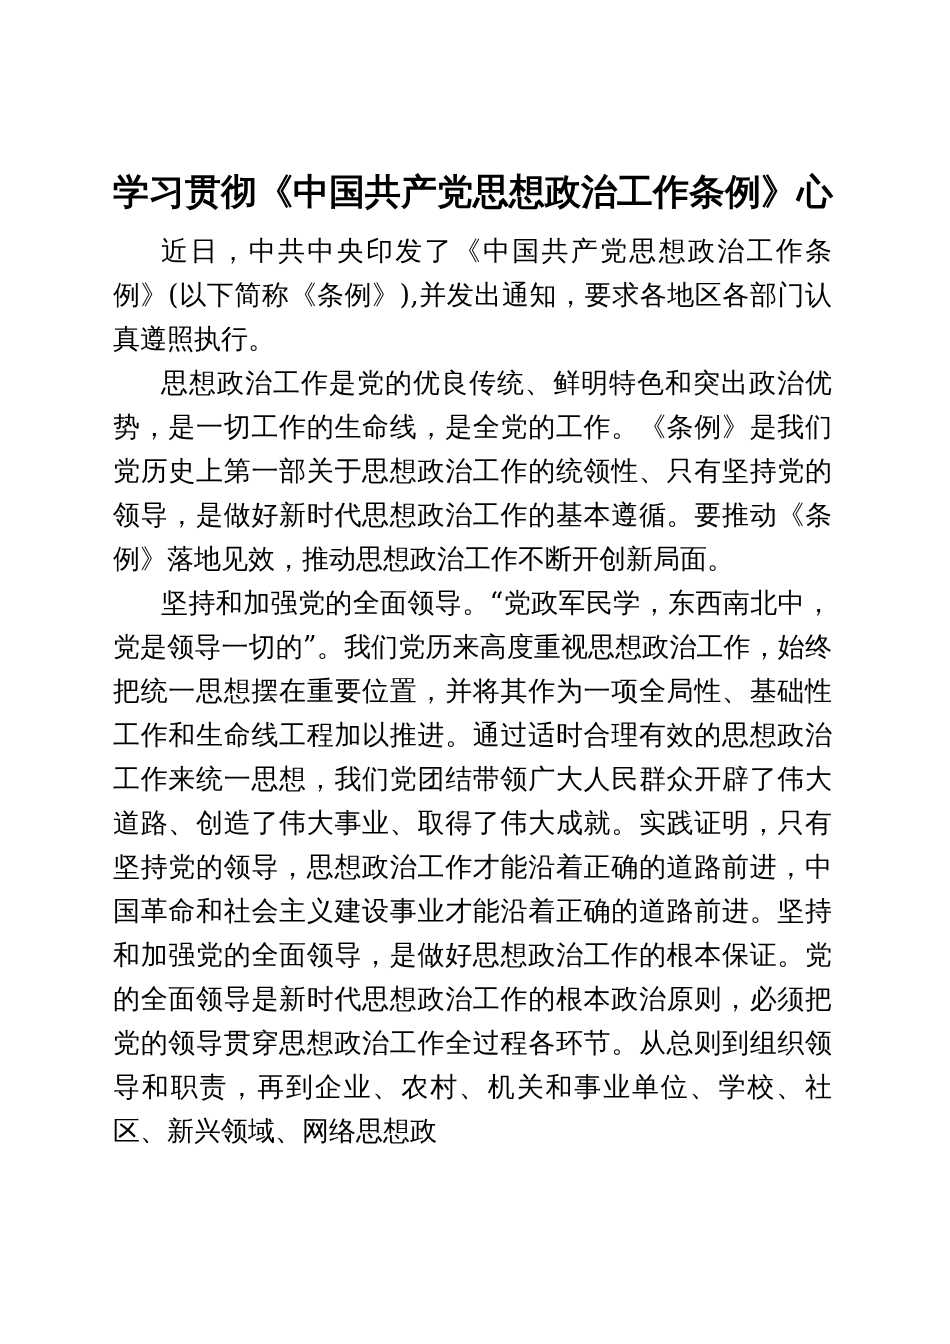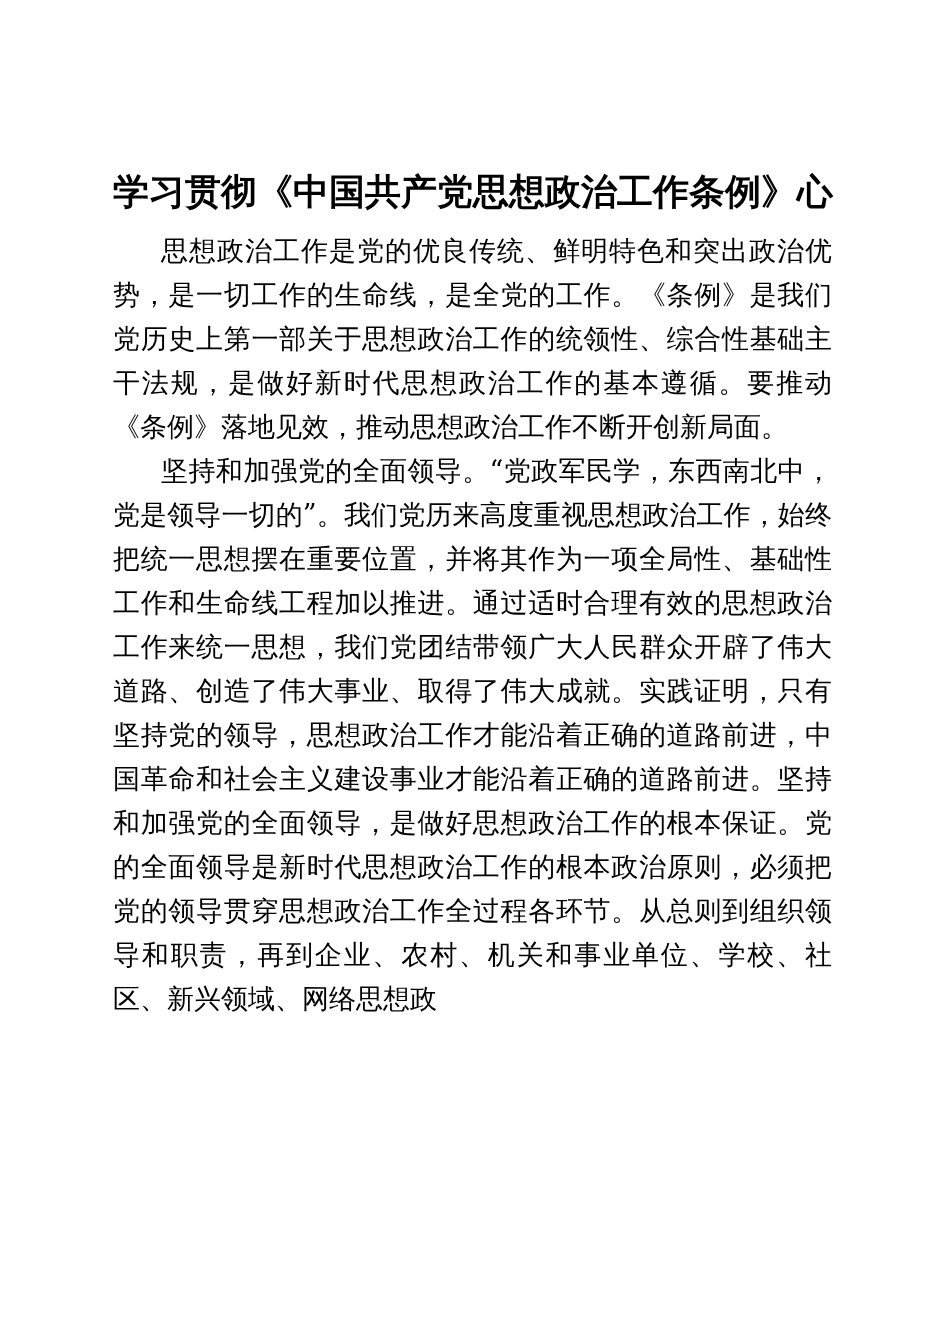--- a/index.html
+++ b/index.html
@@ -48,16 +48,17 @@
 </style>
 </head>
 <body>
 
 <div class="page">
   <h1 class="doc-title">
     <span class="title-line">学习贯彻《中国共产党思想政治工作条例》心</span>
   </h1>
 
   <div class="doc-body">
-    <p class="para">思想政治工作是党的优良传统、鲜明特色和突出政治优势，是一切工作的生命线，是全党的工作。《条例》是我们党历史上第一部关于思想政治工作的统领性、综合性基础主干法规，是做好新时代思想政治工作的基本遵循。要推动《条例》落地见效，推动思想政治工作不断开创新局面。</p>
+    <p class="para">近日，中共中央印发了《中国共产党思想政治工作条例》(以下简称《条例》),并发出通知，要求各地区各部门认真遵照执行。</p>
+    <p class="para">思想政治工作是党的优良传统、鲜明特色和突出政治优势，是一切工作的生命线，是全党的工作。《条例》是我们党历史上第一部关于思想政治工作的统领性、只有坚持党的领导，是做好新时代思想政治工作的基本遵循。要推动《条例》落地见效，推动思想政治工作不断开创新局面。</p>
     <p class="para">坚持和加强党的全面领导。“党政军民学，东西南北中，党是领导一切的”。我们党历来高度重视思想政治工作，始终把统一思想摆在重要位置，并将其作为一项全局性、基础性工作和生命线工程加以推进。通过适时合理有效的思想政治工作来统一思想，我们党团结带领广大人民群众开辟了伟大道路、创造了伟大事业、取得了伟大成就。实践证明，只有坚持党的领导，思想政治工作才能沿着正确的道路前进，中国革命和社会主义建设事业才能沿着正确的道路前进。坚持和加强党的全面领导，是做好思想政治工作的根本保证。党的全面领导是新时代思想政治工作的根本政治原则，必须把党的领导贯穿思想政治工作全过程各环节。从总则到组织领导和职责，再到企业、农村、机关和事业单位、学校、社区、新兴领域、网络思想政</p>
   </div>
 </div>
 
 </body></html>

